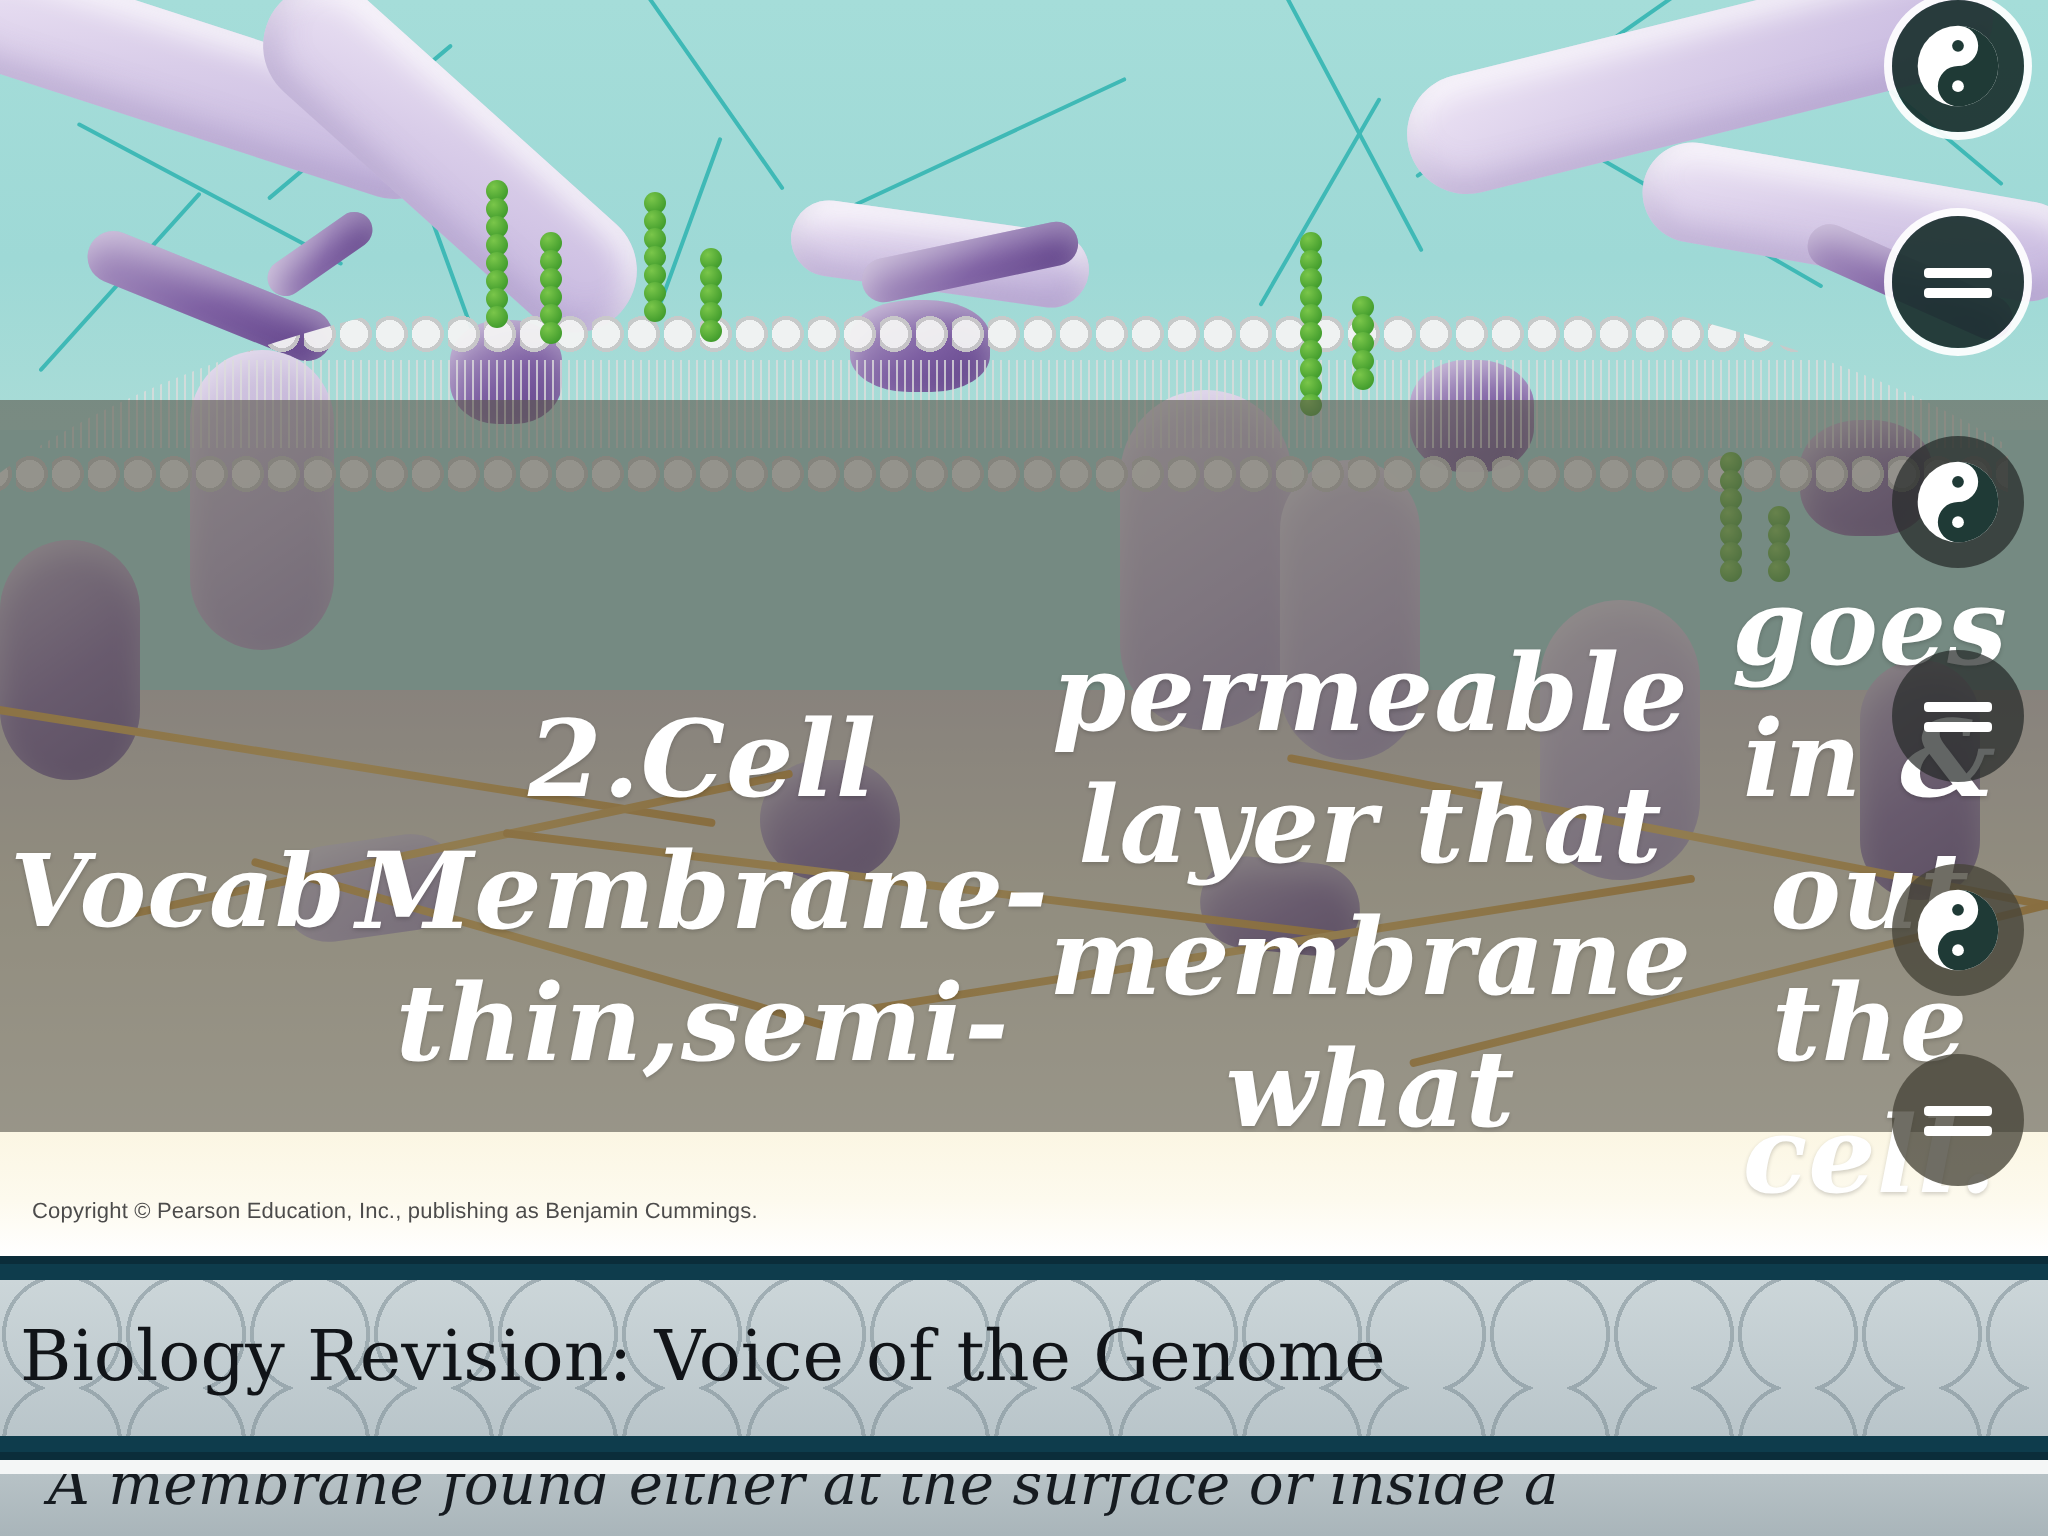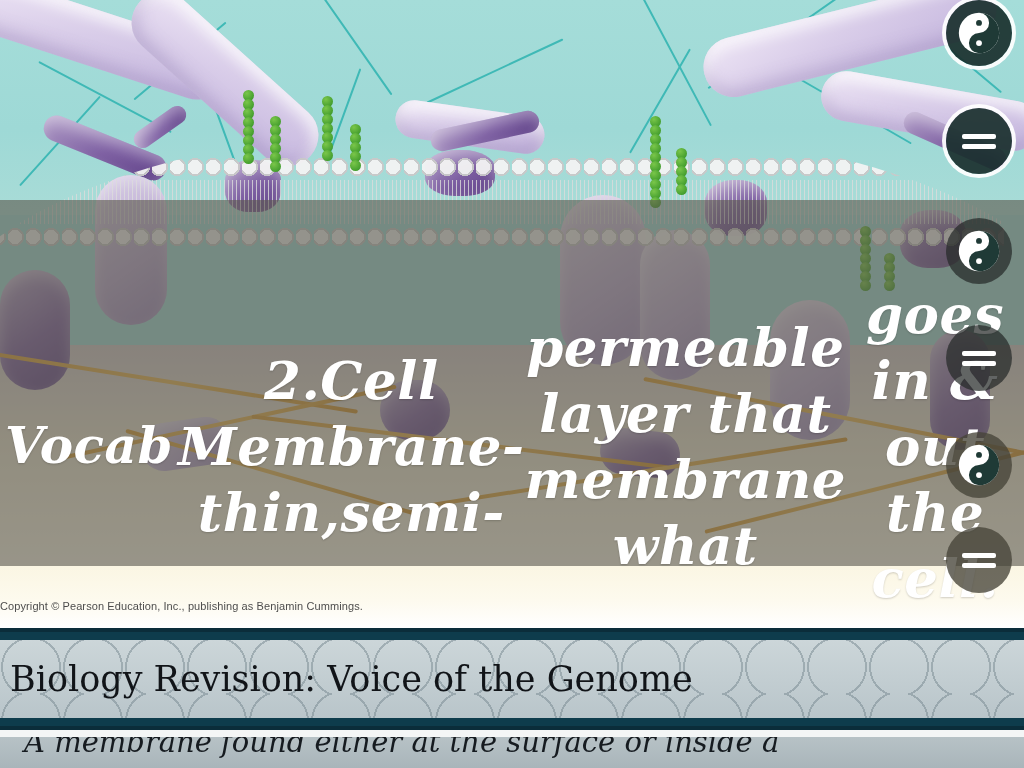--- a/index.html
+++ b/index.html
@@ -45,21 +45,21 @@
         box-shadow:inset 0 -8px 16px rgba(140,120,175,.35),inset 0 8px 14px rgba(255,255,255,.8);}
   
   .fil{position:absolute;background:#3fb9b6;border-radius:2px;}
   
   .fiber{position:absolute;height:4px;border-radius:3px;
         background:linear-gradient(90deg,#d79a34,#e8b654,#cf8f2a);}
 
   
   .cream{position:absolute;left:0;top:566px;width:1024px;height:62px;
          background:linear-gradient(#fbf6e3 0%,#fdfaee 55%,#ffffff 100%);}
-  .copyright{position:absolute;left:0;top:600px;width:700px;
+  .copyright{position:absolute;left:16px;top:600px;width:700px;
       font-family:"Liberation Sans",sans-serif;font-size:11px;color:#3d3d3d;
       letter-spacing:.1px;white-space:nowrap;opacity:.92;}
 
   
   .overlay{position:absolute;left:0;top:200px;width:1024px;height:366px;
       background:rgba(92,88,78,.62);}
   .vtext{position:absolute;left:0;top:200px;width:1024px;height:475px;
       display:flex;flex-direction:row;align-items:center;justify-content:flex-start;
       padding-top:16px;box-sizing:border-box;}
   .vline{color:#ffffff;text-align:center;width:100%;

